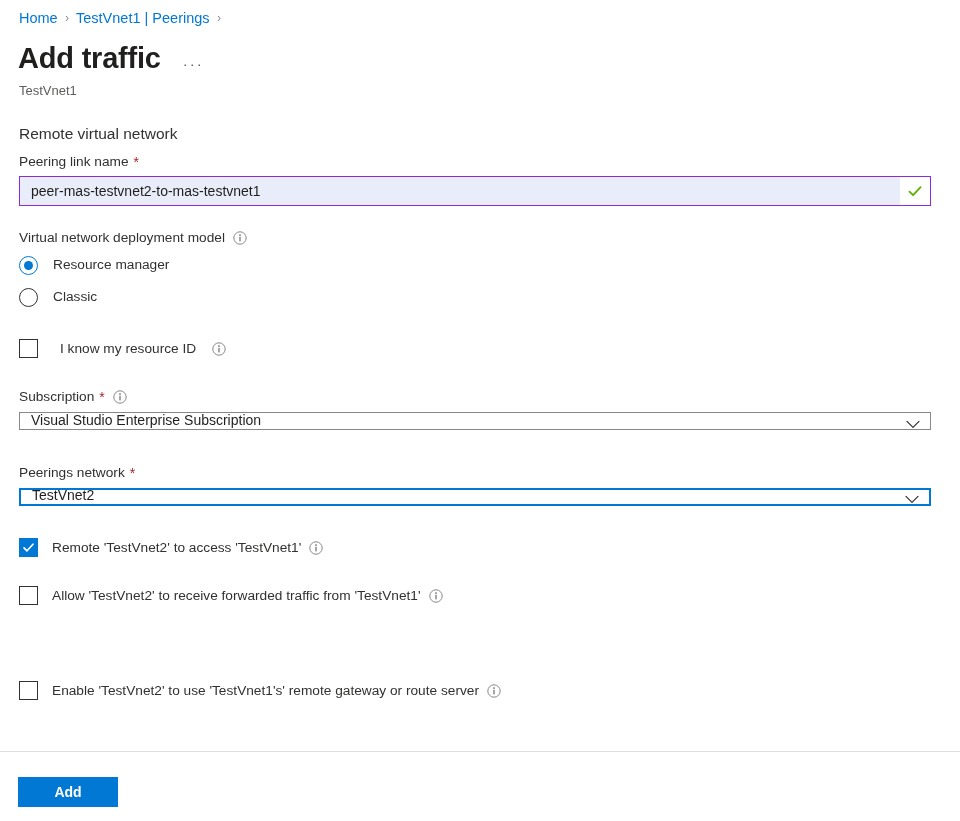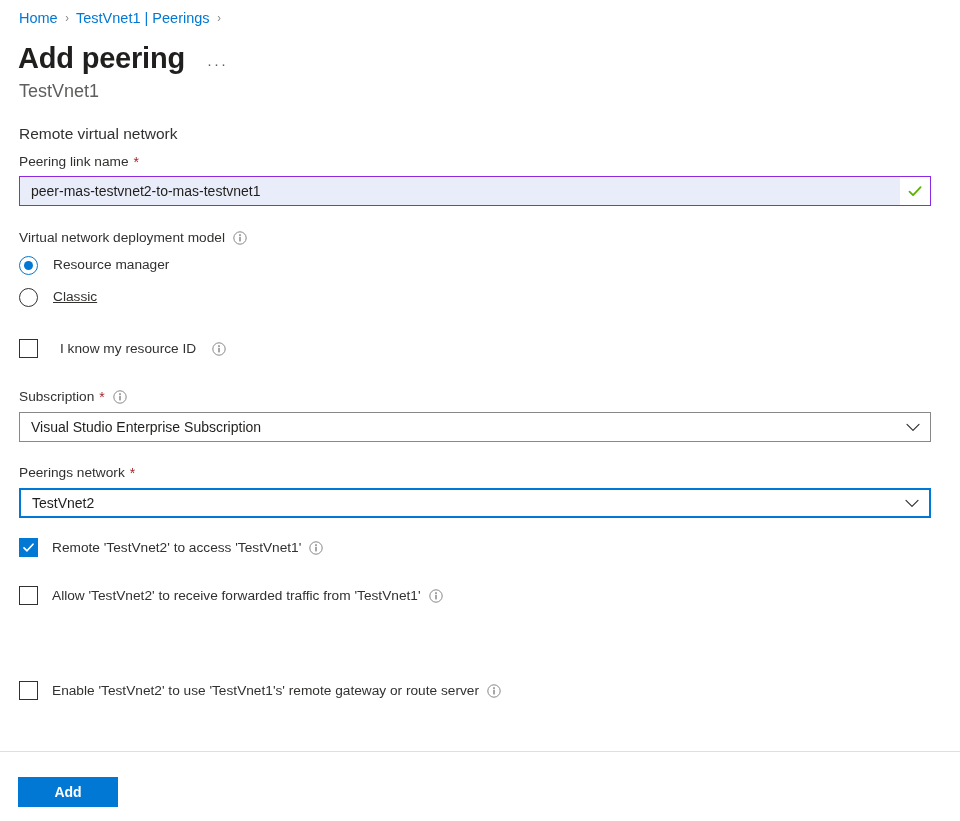--- a/index.html
+++ b/index.html
@@ -69,21 +69,21 @@
     font-size: 15px;
     line-height: 10px;
     letter-spacing: 2px;
     cursor: pointer;
     user-select: none;
   }
   .subtitle {
     position: absolute;
     left: 19px;
     top: 82px;
-    font-size: 18px;
+    font-size: 13px;
     line-height: 18px;
     color: #605e5c;
   }
 
   
   .section-heading {
     position: absolute;
     left: 19px;
     top: 124px;
     font-size: 15.5px;
@@ -221,26 +221,26 @@
     line-height: 18px;
     color: #323130;
     white-space: nowrap;
   }
 
   
   .select {
     position: absolute;
     left: 19px;
     width: 912px;
-    height: 30px;
+    height: 18px;
     box-sizing: border-box;
     border: 1px solid #8a8886;
     background: #fff;
     display: flex;
-    align-items: center;
+    align-items: flex-end;
     cursor: pointer;
   }
   .select.focused {
     border: 2px solid #0078d4;
   }
   .select .value {
     flex: 1;
     padding-left: 11px;
     font-size: 14px;
     line-height: 18px;
@@ -288,21 +288,21 @@
 <div class="page">
 
   <div class="breadcrumb">
     <span class="crumb-link">Home</span>
     <span class="crumb-sep">›</span>
     <span class="crumb-link">TestVnet1 | Peerings</span>
     <span class="crumb-sep">›</span>
   </div>
 
   <div class="title-row">
-    <div class="page-title">Add peering</div>
+    <div class="page-title">Add traffic</div>
     <div class="ellipsis-btn">···</div>
   </div>
   <div class="subtitle">TestVnet1</div>
 
   <div class="section-heading">Remote virtual network</div>
 
   <div class="field-label" style="left:19px; top:153px;">
     <span>Peering link name</span>
     <span class="req">*</span>
   </div>
@@ -323,21 +323,21 @@
         <circle cx="7" cy="4" r="0.85" fill="#605e5c"></circle>
         <rect x="6.45" y="5.8" width="1.1" height="4.6" fill="#605e5c"></rect>
       </svg>
     </span>
   </div>
 
   <div class="radio-row" style="top:256px;">
     <span class="radio checked"></span>
     <span class="radio-label">Resource manager</span>
   </div>
-  <div class="radio-row" style="top:288px;text-decoration:underline;">
+  <div class="radio-row" style="top:288px;">
     <span class="radio"></span>
     <span class="radio-label">Classic</span>
   </div>
 
   <div class="check-row" style="top:339px;gap:8px;">
     <span class="checkbox">
       
     </span>
     <span class="check-label">I know my resource ID</span>
     <span class="info-icon">

